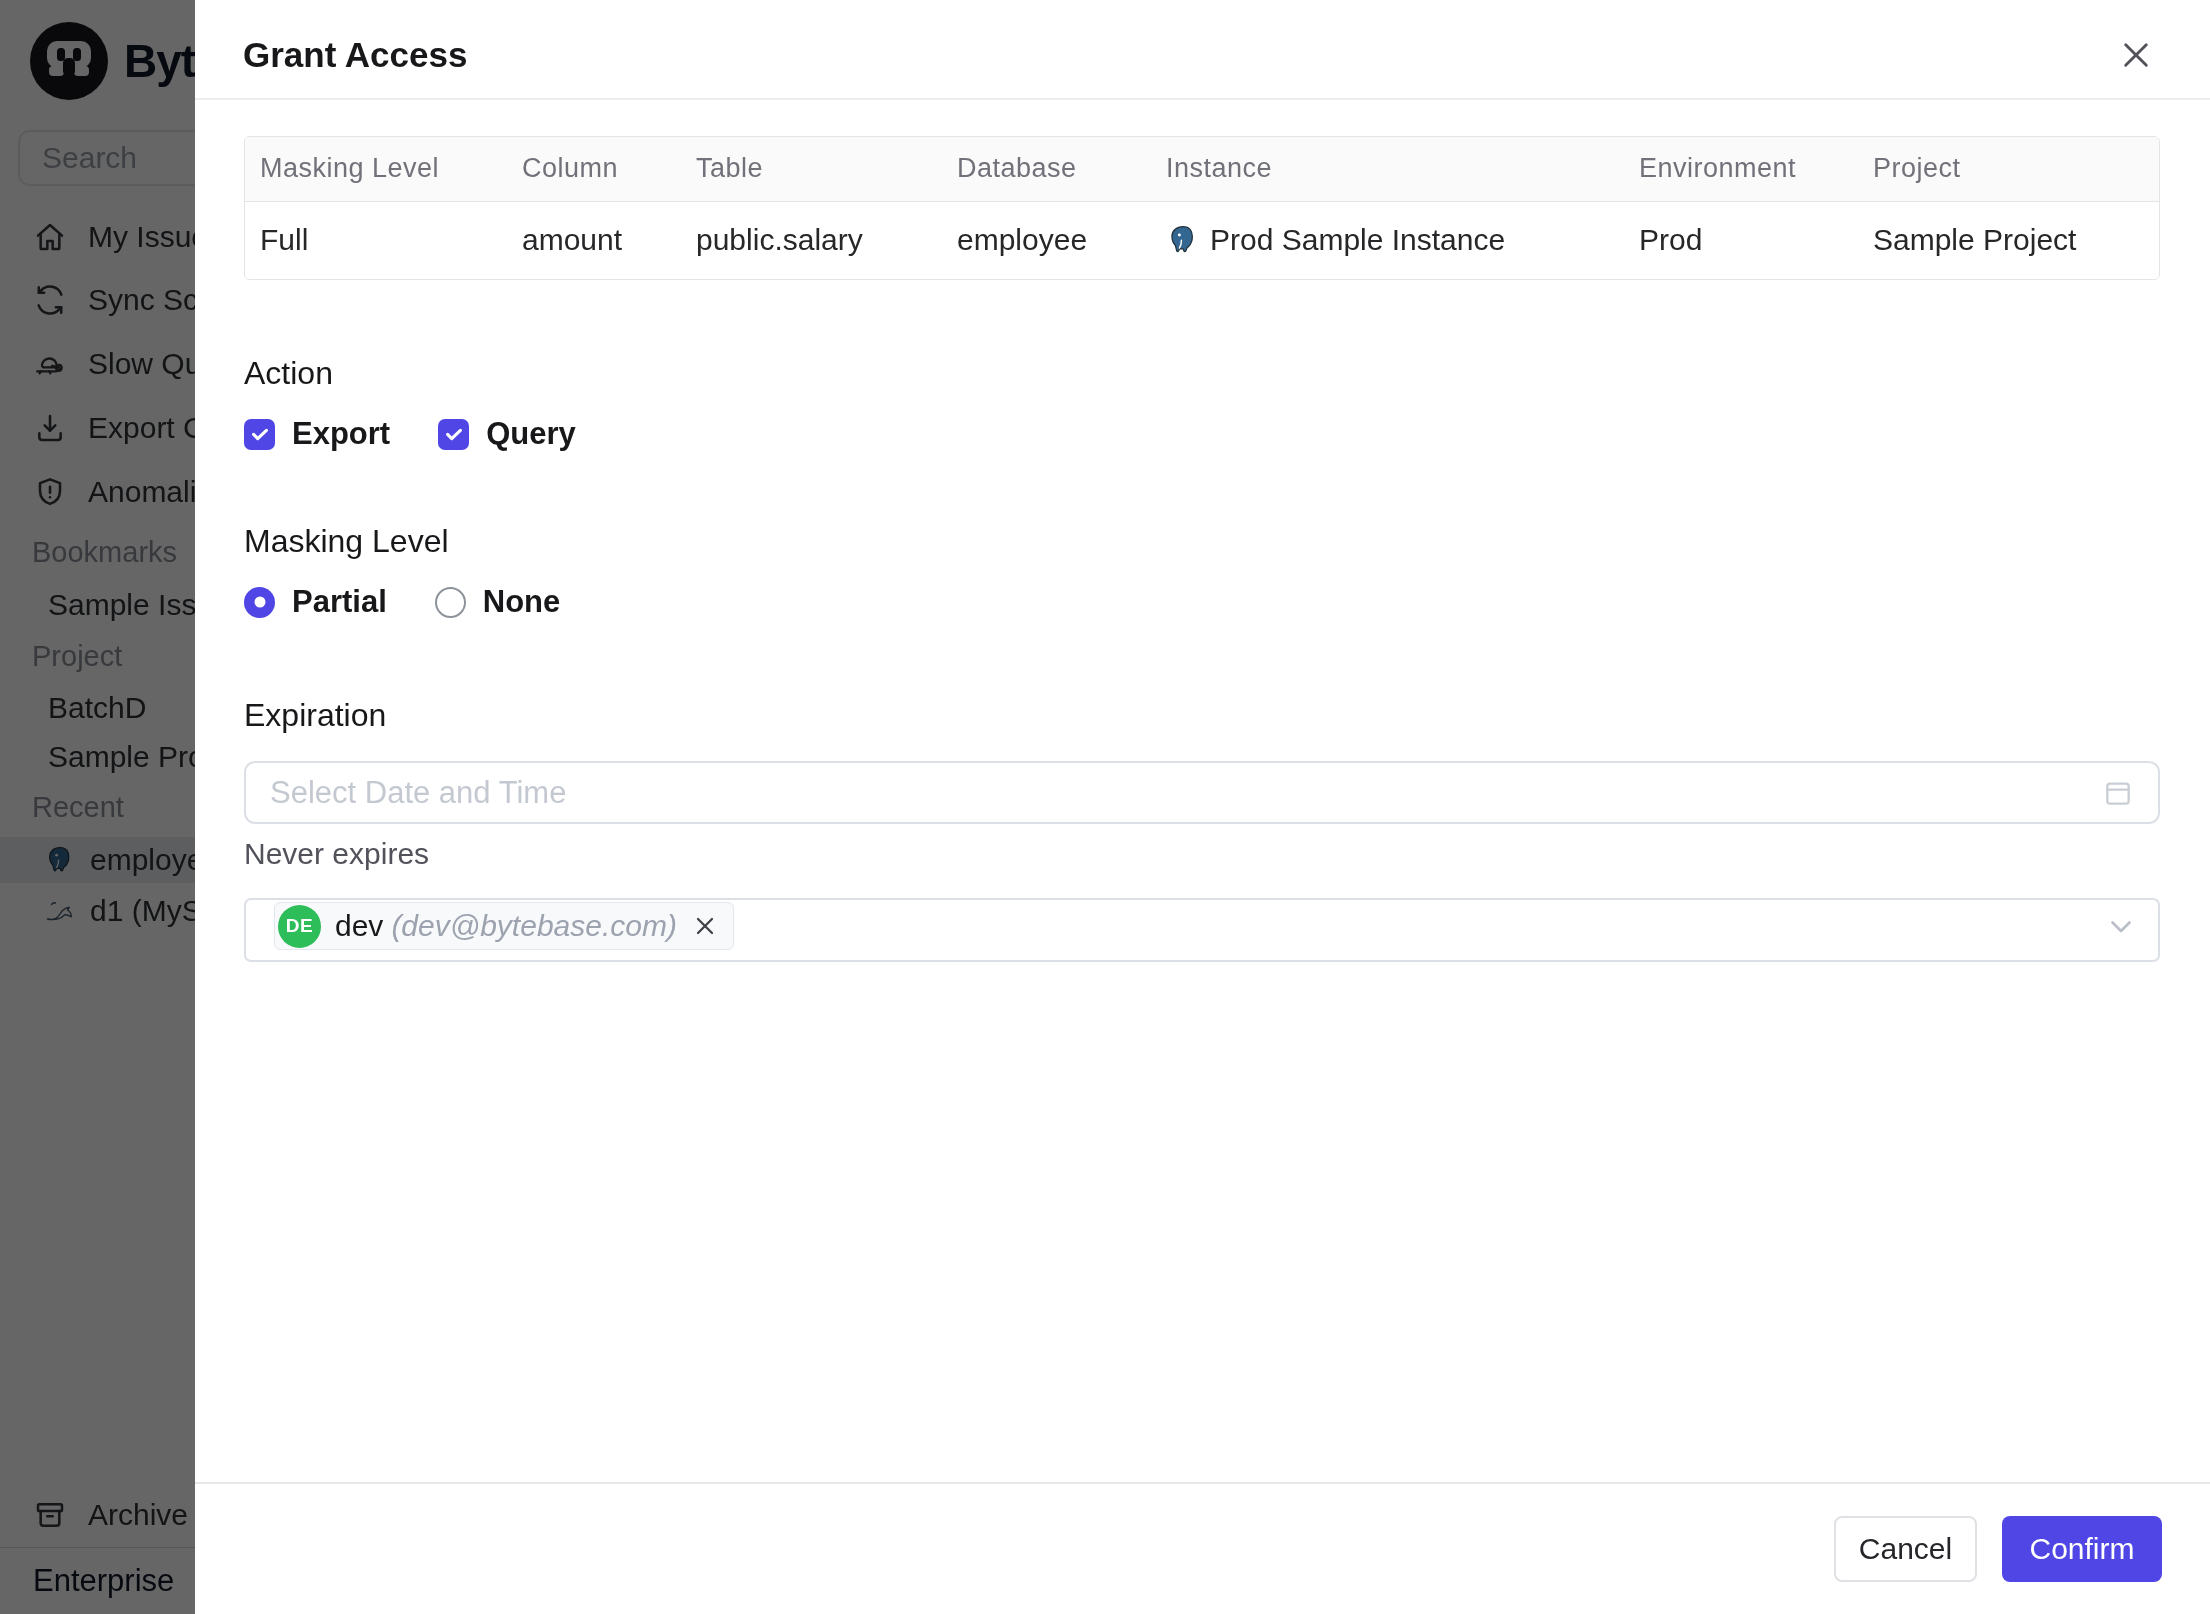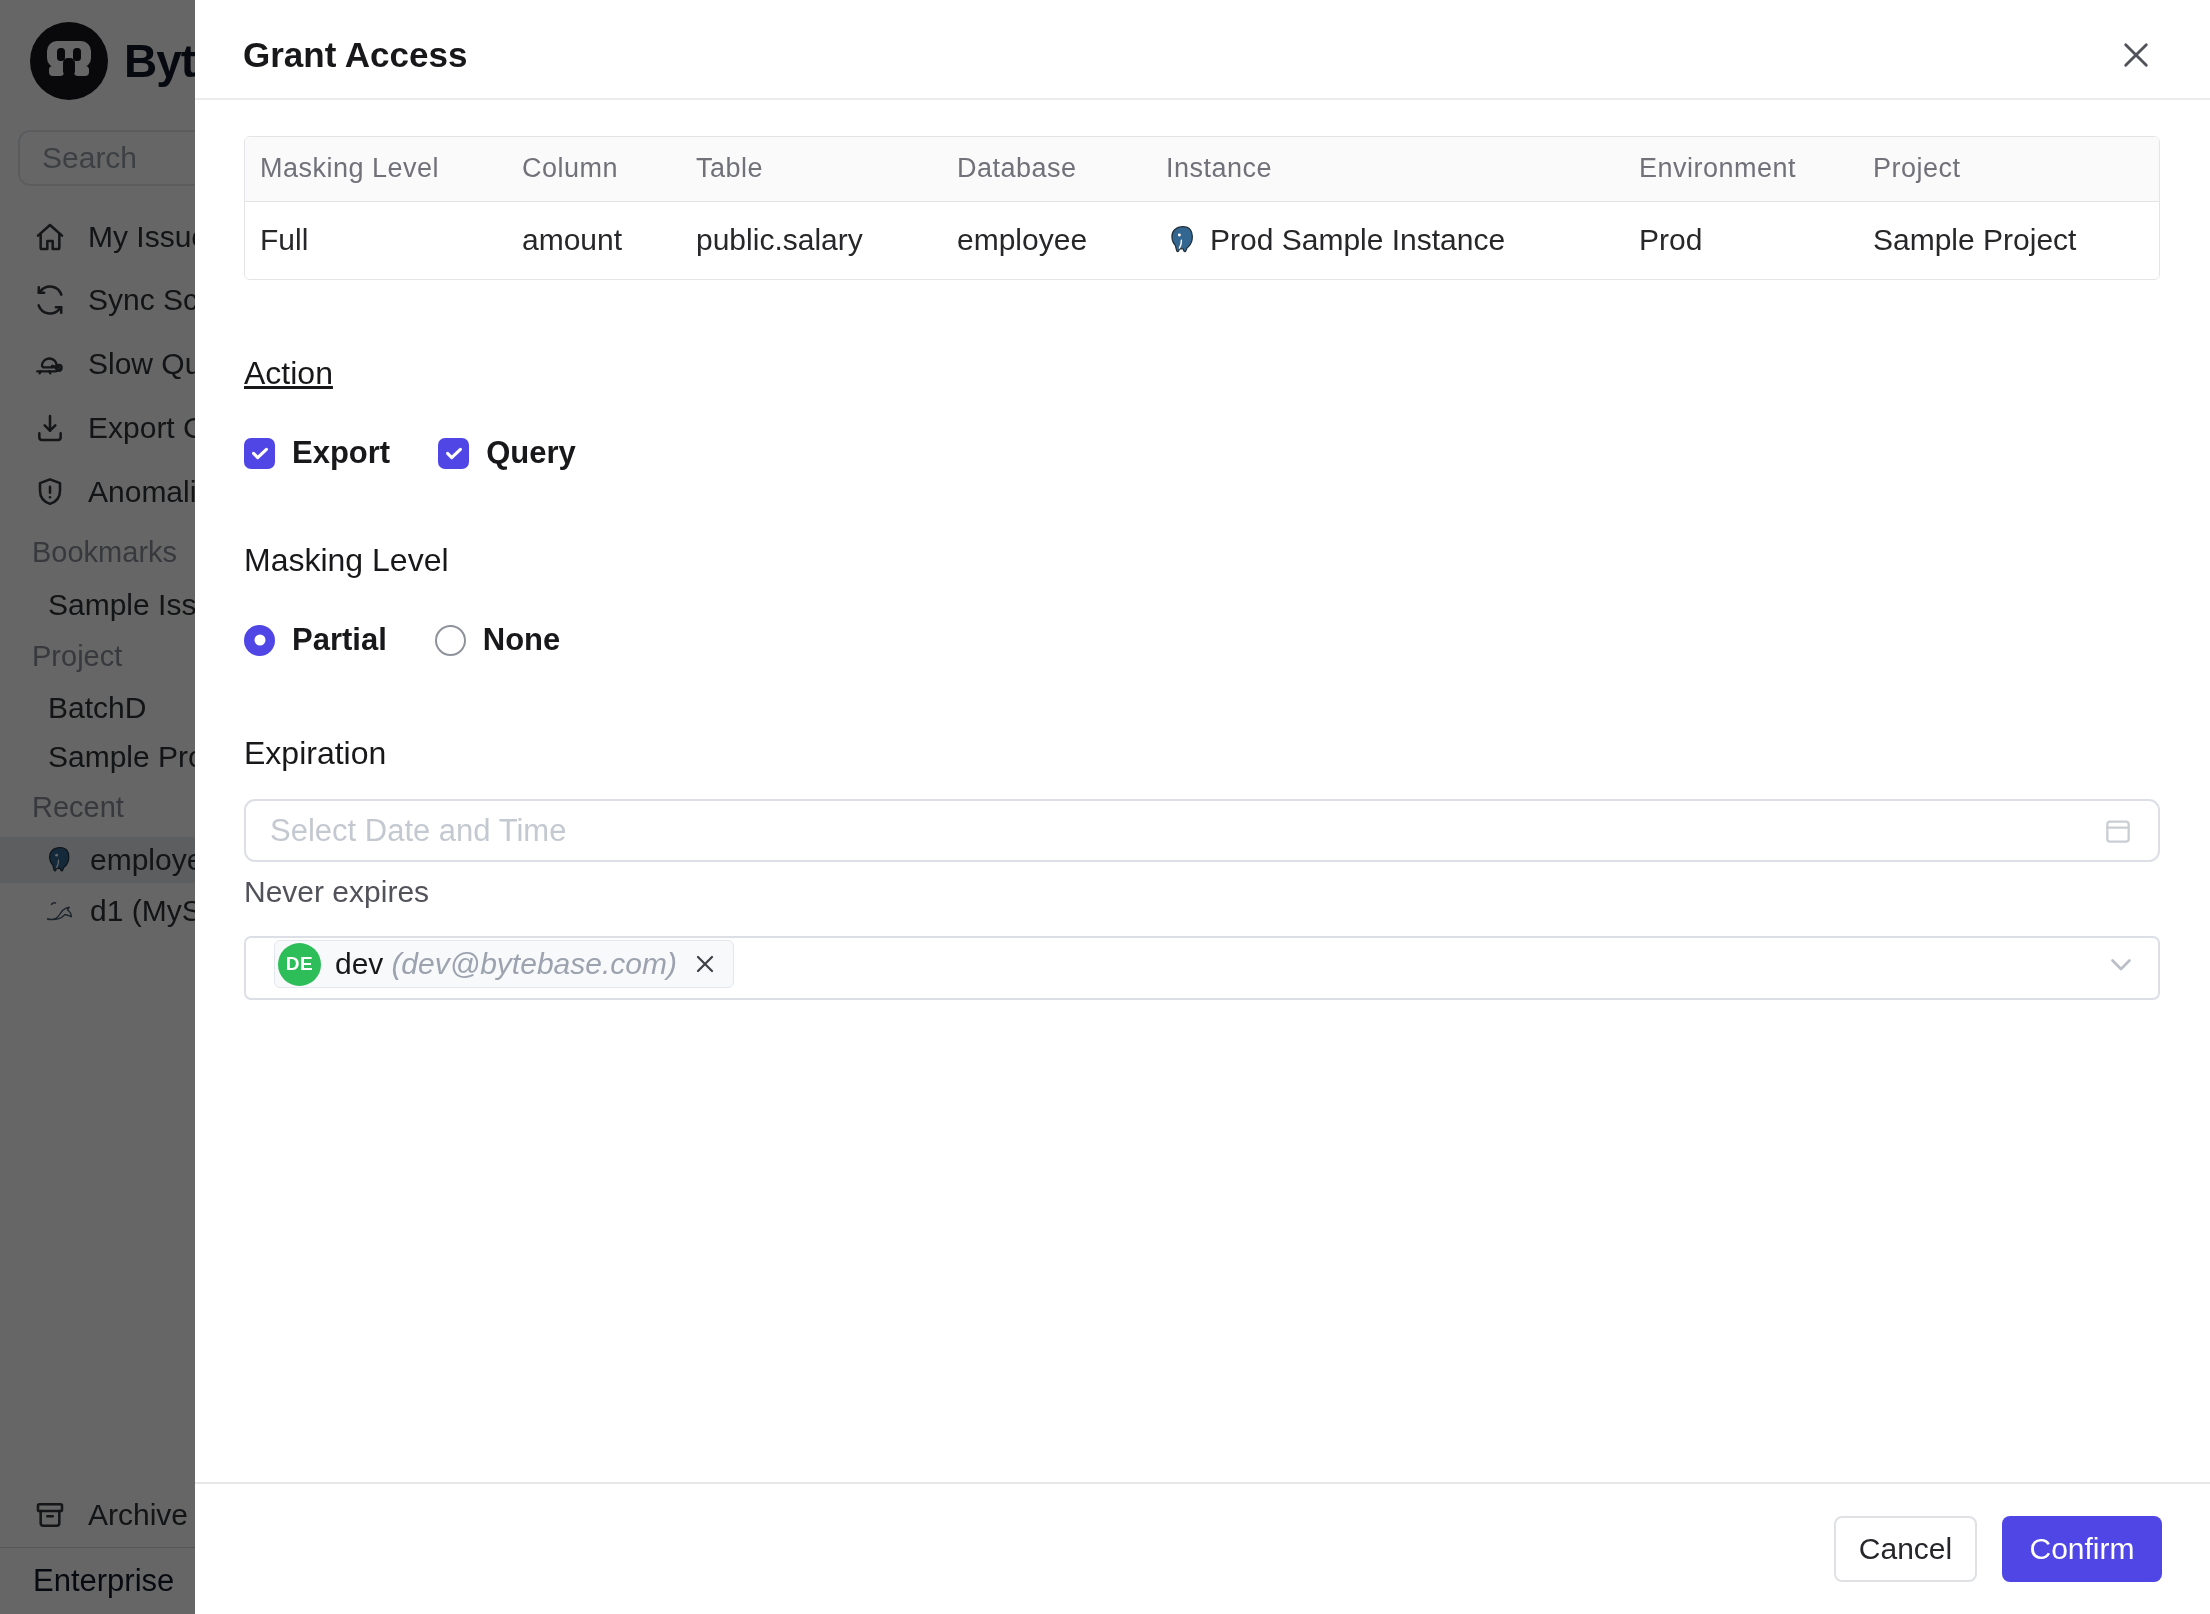--- a/index.html
+++ b/index.html
@@ -73,26 +73,26 @@
   .grant-table tbody tr { background:#fff; height:78px; }
   .grant-table th {
     font-size:27px; font-weight:400; color:#71717a; text-align:left;
     padding-left:15px; border-bottom:1px solid #e4e4e7; letter-spacing:0.5px;
   }
   .grant-table td { font-size:30px; color:#27272a; text-align:left; padding-left:15px; }
   .instance-cell { display:flex; align-items:center; gap:10px; }
 
   
   .section-title { font-size:32px; font-weight:500; color:#18181b; line-height:38px; }
-  .mt-action { margin-top:74px;text-decoration:underline; }
+  .mt-action { margin-top:74px; }
   .mt-masking { margin-top:70px; }
   .mt-exp { margin-top:76px; }
   .mt-user { margin-top:76px; }
   .choice-row { margin-top:24px; display:flex; align-items:center; gap:48px; }
-  .choice { display:flex; align-items:center; gap:17px; cursor:pointer;margin-top:19px; }
+  .choice { display:flex; align-items:center; gap:17px; cursor:pointer; }
   .choice-label { font-size:31px; font-weight:600; color:#18181b; }
   .checkbox {
     width:31px; height:31px; border-radius:7px; background:#4f46e5;
     display:flex; align-items:center; justify-content:center;
   }
   .radio { width:31px; height:31px; border-radius:50%; position:relative; }
   .radio.on { background:#4f46e5; }
   .radio.on::after {
     content:""; position:absolute; left:50%; top:50%; width:11px; height:11px;
     transform:translate(-50%,-50%); border-radius:50%; background:#fff;

